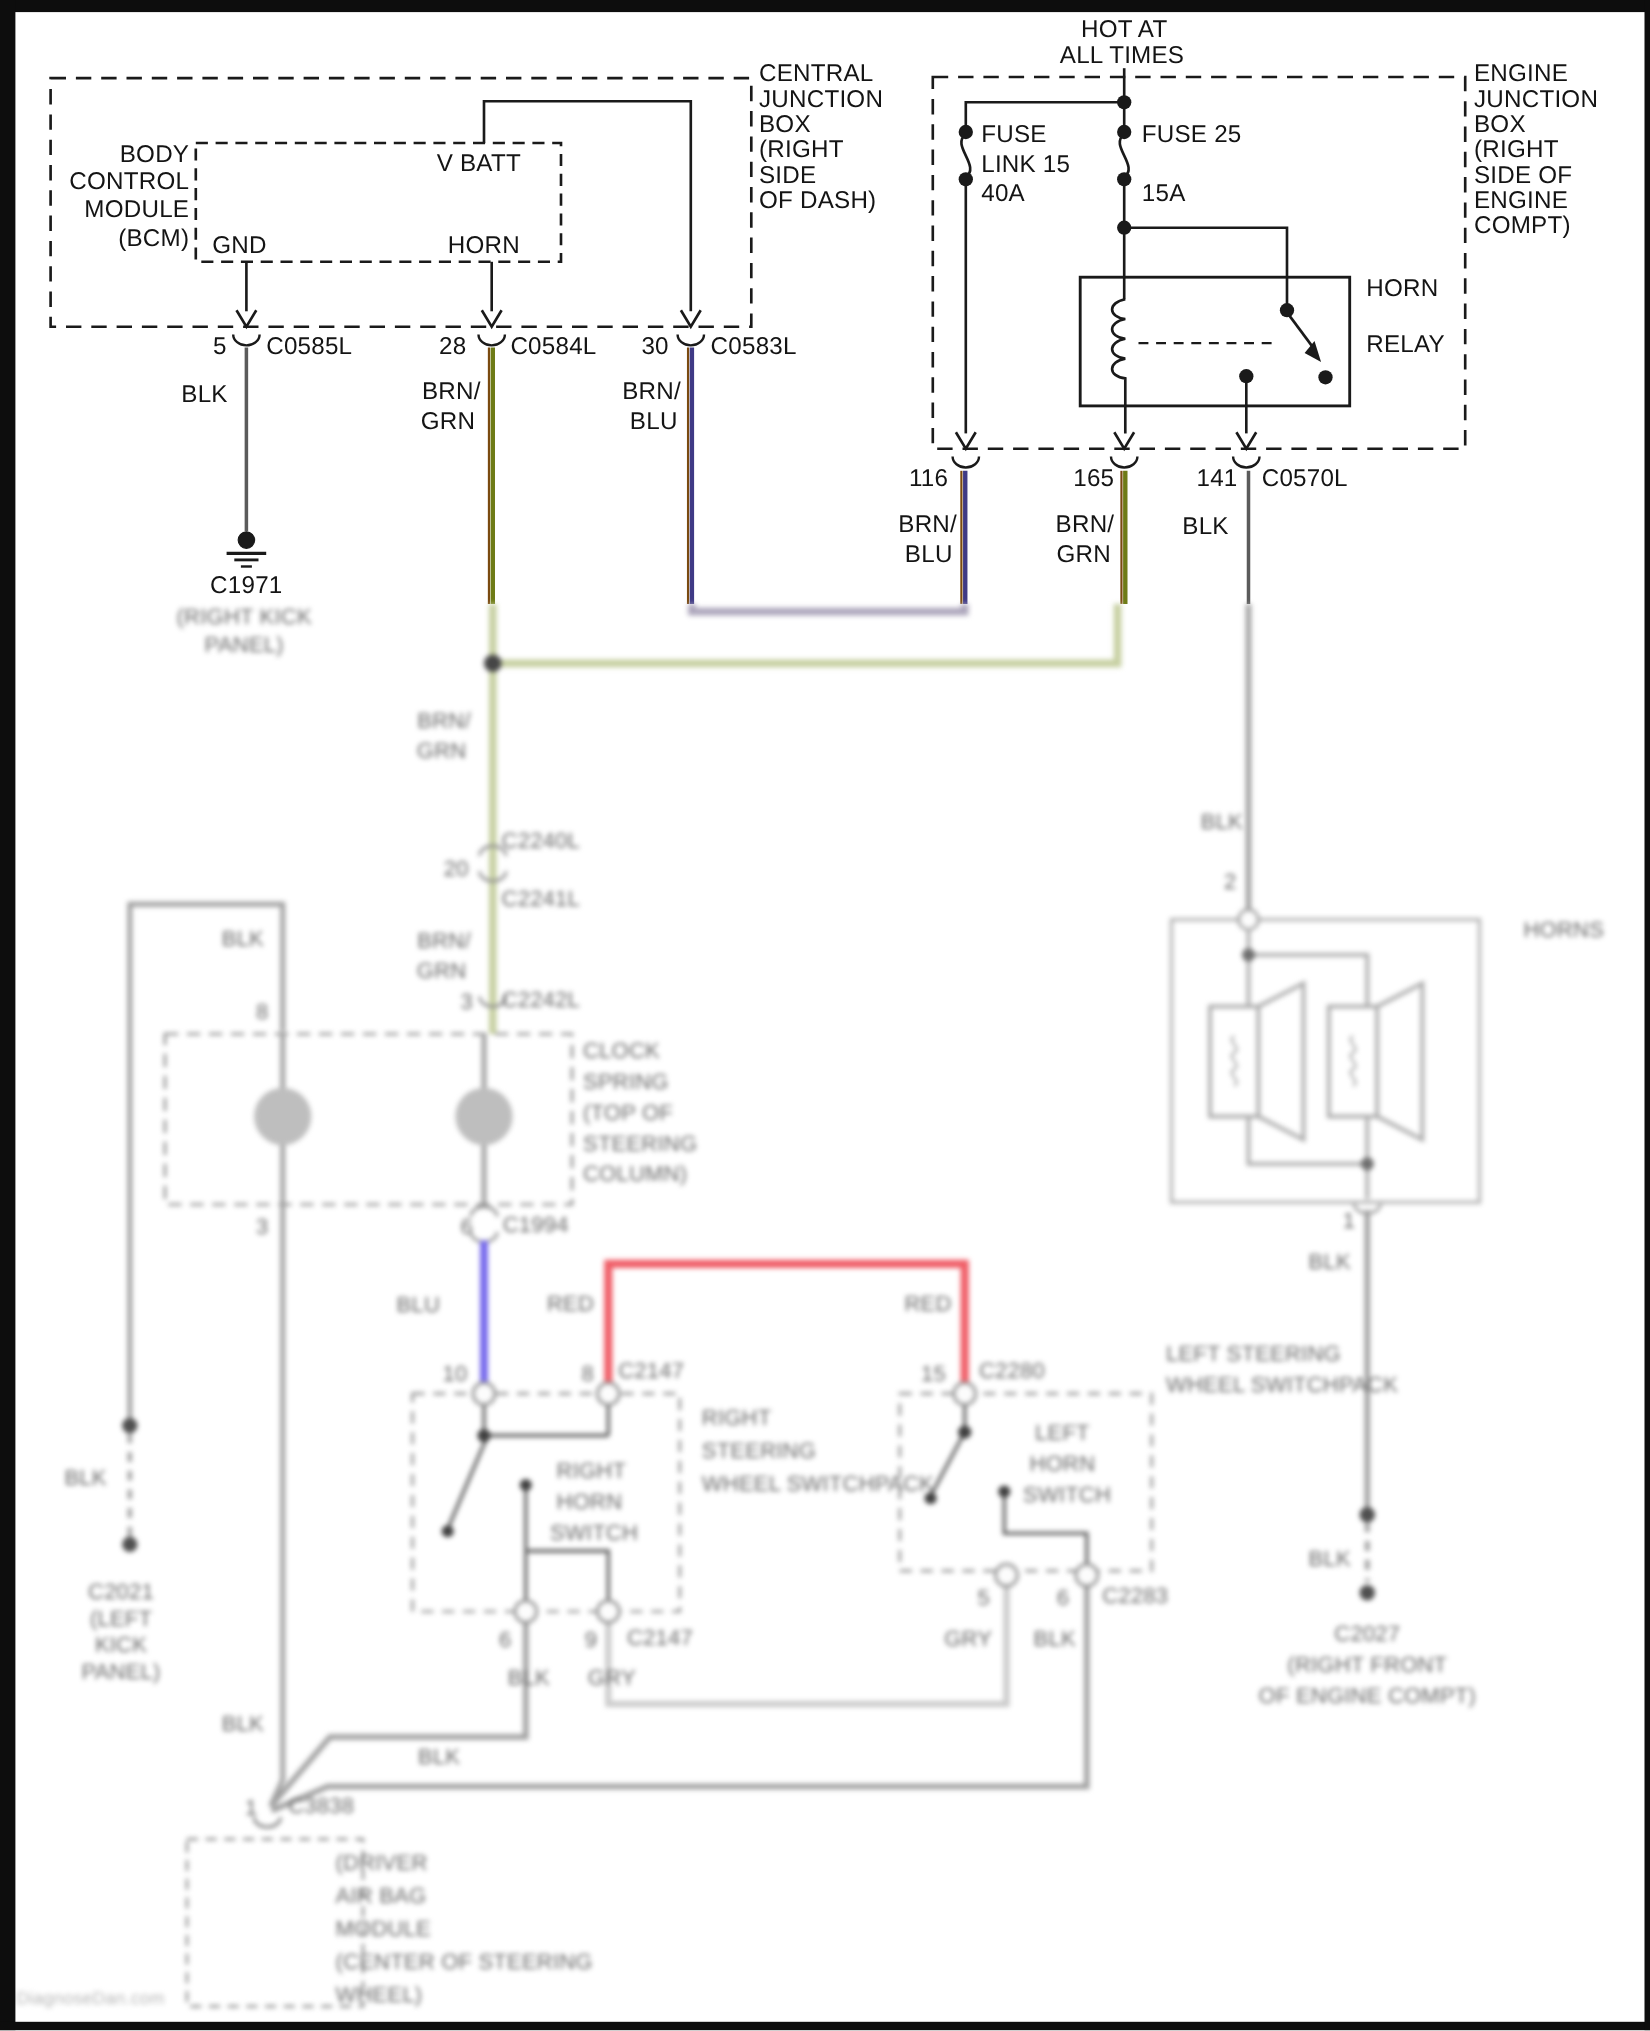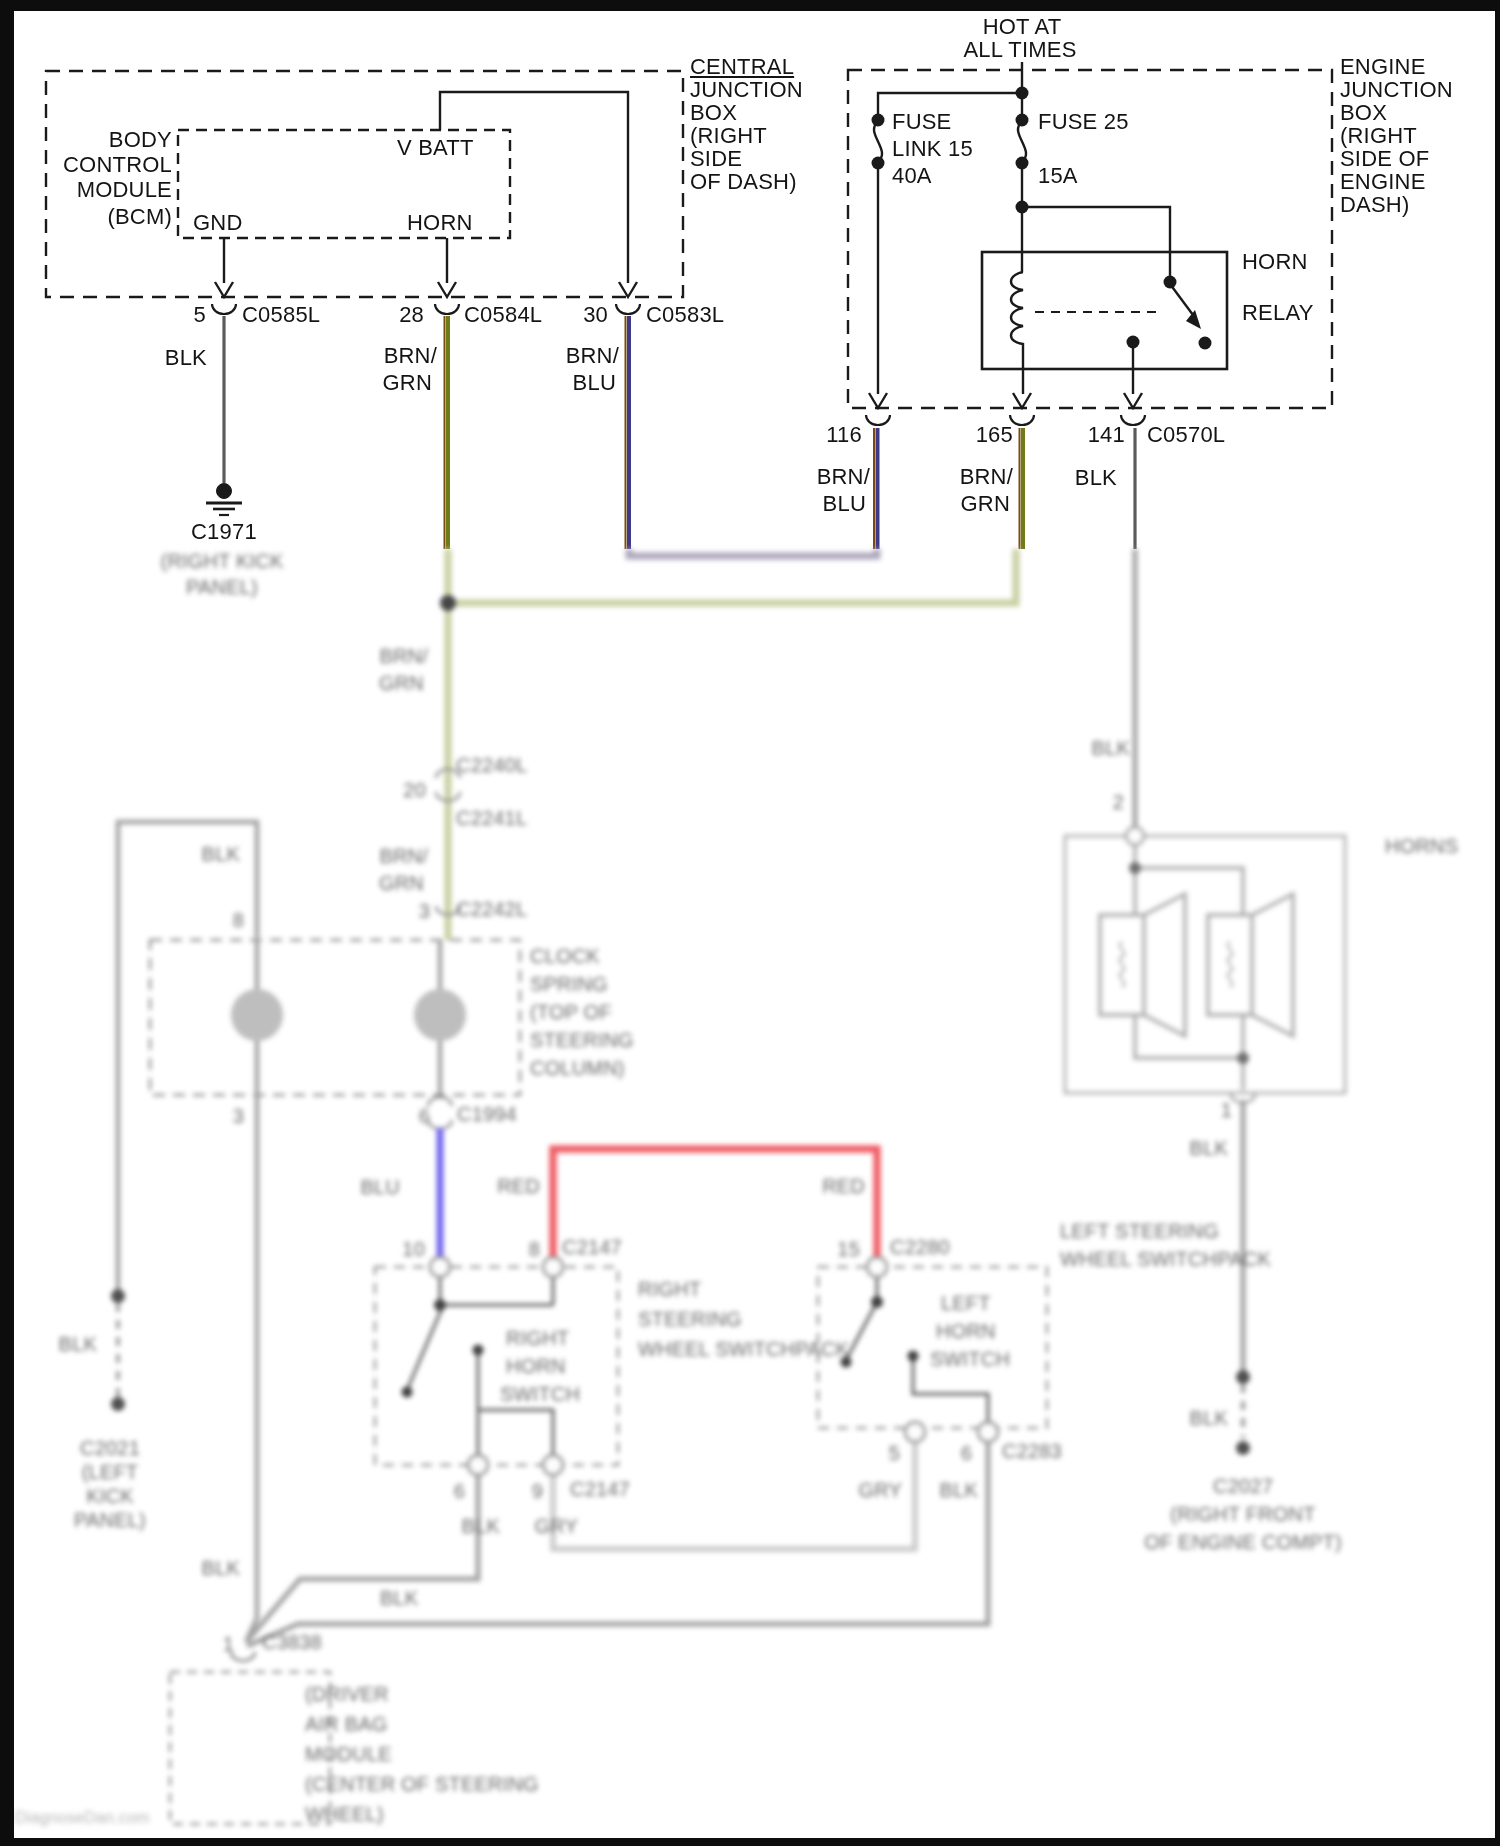--- a/index.html
+++ b/index.html
@@ -112,21 +112,21 @@
         <line x1="1135" y1="428" x2="1135" y2="549" stroke="#5b5b5b" stroke-width="3.2"></line>
       </g>
     </svg>
   <span class="lbl" style="left: 172px; top: 128px; transform: translateX(-100%); text-align: center;">BODY</span>
       <span class="lbl" style="left: 172px; top: 153px; transform: translateX(-100%);">CONTROL</span>
       <span class="lbl" style="left: 172px; top: 178px; transform: translateX(-100%);">MODULE</span>
       <span class="lbl" style="left: 172px; top: 205px; transform: translateX(-100%);">(BCM)</span>
       <span class="lbl" style="left: 193px; top: 211px; text-align: center;">GND</span>
       <span class="lbl" style="left: 397px; top: 136px;">V BATT</span>
       <span class="lbl" style="left: 407px; top: 211px;">HORN</span>
-      <span class="lbl" style="left: 690px; top: 55px; text-decoration: underline;">CENTRAL</span>
+      <span class="lbl" style="left: 690px; top: 55px;">CENTRAL</span>
       <span class="lbl" style="left: 690px; top: 78px;">JUNCTION</span>
       <span class="lbl" style="left: 690px; top: 101px;">BOX</span>
       <span class="lbl" style="left: 690px; top: 124px;">(RIGHT</span>
       <span class="lbl" style="left: 690px; top: 147px;">SIDE</span>
       <span class="lbl" style="left: 690px; top: 170px;">OF DASH)</span>
       <span class="lbl" style="left: 206px; top: 303px; transform: translateX(-100%);">5</span>
       <span class="lbl" style="left: 242px; top: 303px;">C0585L</span>
       <span class="lbl" style="left: 424px; top: 303px; transform: translateX(-100%);">28</span>
       <span class="lbl" style="left: 464px; top: 303px;">C0584L</span>
       <span class="lbl" style="left: 608px; top: 303px; transform: translateX(-100%);">30</span>
@@ -145,21 +145,21 @@
       <span class="lbl" style="left: 1038px; top: 110px;">FUSE 25</span>
       <span class="lbl" style="left: 1038px; top: 164px;">15A</span>
       <span class="lbl" style="left: 1242px; top: 250px;">HORN</span>
       <span class="lbl" style="left: 1242px; top: 277px; margin-top: 24px;">RELAY</span>
       <span class="lbl" style="left: 1340px; top: 55px;">ENGINE</span>
       <span class="lbl" style="left: 1340px; top: 78px;">JUNCTION</span>
       <span class="lbl" style="left: 1340px; top: 101px;">BOX</span>
       <span class="lbl" style="left: 1340px; top: 124px;">(RIGHT</span>
       <span class="lbl" style="left: 1340px; top: 147px;">SIDE OF</span>
       <span class="lbl" style="left: 1340px; top: 170px;">ENGINE</span>
-      <span class="lbl" style="left: 1340px; top: 193px;">DASH)</span>
+      <span class="lbl" style="left: 1340px; top: 193px;">COMPT)</span>
       <span class="lbl" style="left: 862px; top: 423px; transform: translateX(-100%);">116</span>
       <span class="lbl" style="left: 1013px; top: 423px; transform: translateX(-100%);">165</span>
       <span class="lbl" style="left: 1125px; top: 423px; transform: translateX(-100%);">141</span>
       <span class="lbl" style="left: 1147px; top: 423px;">C0570L</span>
       <span class="lbl" style="left: 870px; top: 465px; transform: translateX(-100%);">BRN/</span>
       <span class="lbl" style="left: 866px; top: 492px; transform: translateX(-100%);">BLU</span>
       <span class="lbl" style="left: 1013px; top: 465px; transform: translateX(-100%);">BRN/</span>
       <span class="lbl" style="left: 1010px; top: 492px; transform: translateX(-100%);">GRN</span>
       <span class="lbl" style="left: 1117px; top: 466px; transform: translateX(-100%);">BLK</span>
     </div>

